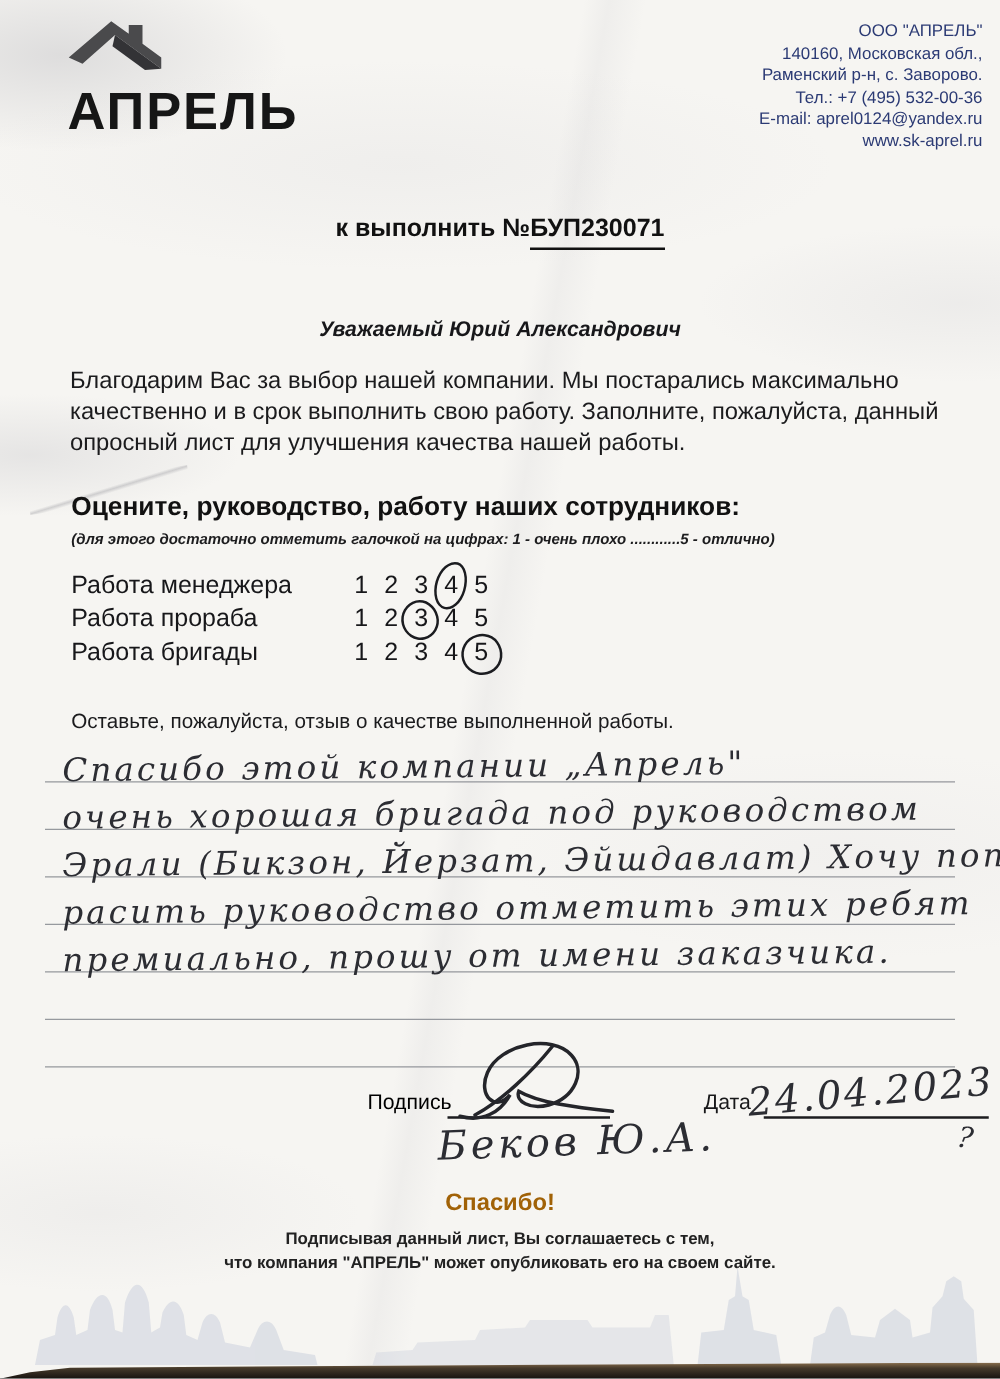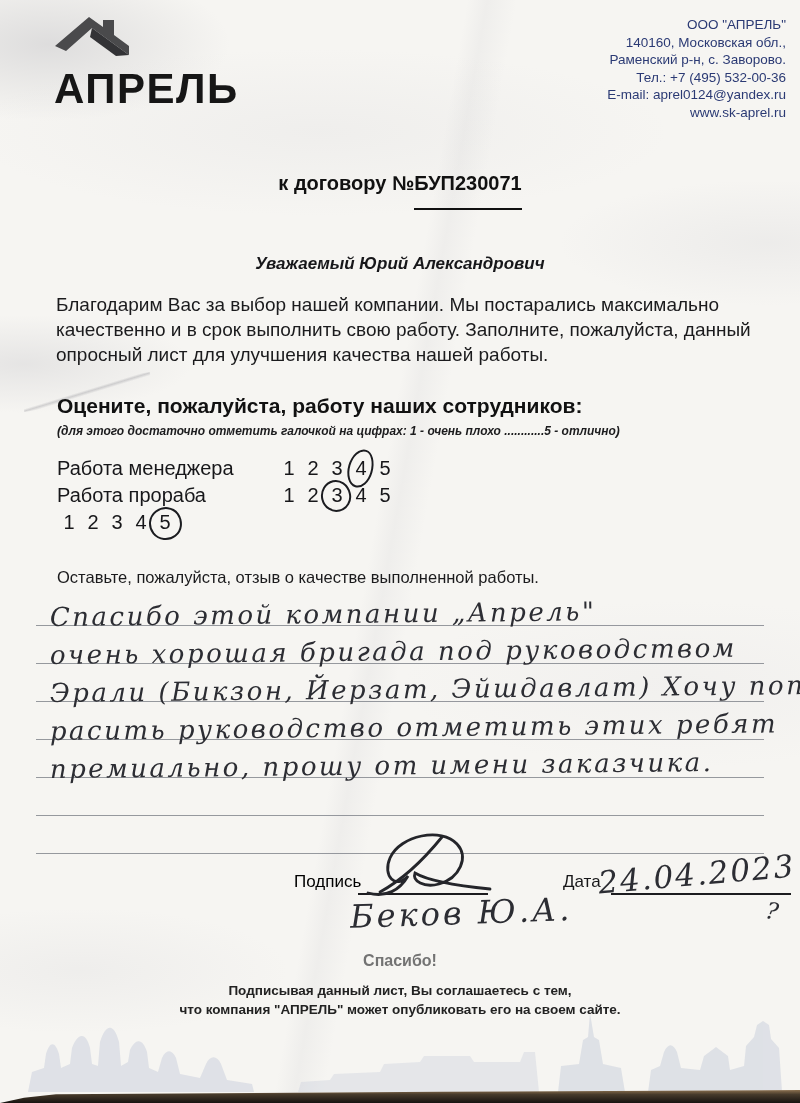--- a/index.html
+++ b/index.html
@@ -28,21 +28,21 @@
   }
   
   .logo { position:absolute; left:54px; top:10px; }
   .roof { display:block; }
   .logo-text { font-size:42px; font-weight:bold; letter-spacing:1.5px; color:#161616; margin-top:7px; }
   .contact { position:absolute; top:16px; right:14px; text-align:right;
     color:#2b3a74; font-size:13.5px; line-height:17.5px; }
   
   .title { position:absolute; top:170px; left:0; width:100%; text-align:center;
     font-size:20px; font-weight:bold; line-height:26px; color:#111; }
-  .contract { border-bottom:2.5px solid #111; padding-bottom:14px; }
+  .contract { border-bottom:2.5px solid #111; padding-bottom:4px; }
   .greeting { position:absolute; top:254px; left:0; width:100%; text-align:center;
     font-size:17px; font-weight:bold; font-style:italic; color:#17171a; }
   .intro { position:absolute; top:292px; left:56px; width:712px;
     font-size:19px; line-height:25px; color:#1b1b1d; }
   
   .rate-header { position:absolute; top:394px; left:57px; font-size:21px; font-weight:bold; color:#111; }
   .rate-note { position:absolute; top:424px; left:57px; font-size:12px; font-weight:bold; font-style:italic; color:#1c1c1e; }
   .ratings { position:absolute; top:457px; left:57px; }
   .rating-row { display:flex; align-items:flex-start; height:27px; font-size:20px; color:#17171a; }
   .rlabel { width:220px; }
@@ -61,21 +61,21 @@
   
   .sig-label { position:absolute; left:294px; top:872px; font-size:17px; color:#000000; }
   .sig-line { position:absolute; left:358px; top:893px; width:130px; border-top:2px solid #1c1c1f; }
   .sig-svg { position:absolute; left:362px; top:830px; }
   .date-label { position:absolute; left:563px; top:872px; font-size:17px; color:#18181a; }
   .date-line { position:absolute; left:611px; top:893px; width:180px; border-top:2px solid #1c1c1f; }
   .date-hw { position:absolute; left:598px; top:856px; font-size:31px; letter-spacing:2px; transform:rotate(-5deg); }
   .name-hw { position:absolute; left:350px; top:894px; font-size:32px; letter-spacing:3px; transform:rotate(-2deg); }
   .stray-hw { position:absolute; left:766px; top:898px; font-size:23px; transform:rotate(10deg); }
   
-  .thanks { position:absolute; top:952px; left:0; width:100%; text-align:center; font-size:16px; font-weight:bold; color:#737373; }
+  .thanks { position:absolute; top:952px; left:0; width:100%; text-align:center; font-size:19px; font-weight:bold; color:#a16207; }
   .consent { position:absolute; top:982px; left:0; width:100%; text-align:center; font-size:13.5px; font-weight:bold; line-height:18.5px; color:#222; }
   
   .skyline { position:absolute; left:0; top:1006px; pointer-events:none; }
   .bottom-strip { position:absolute; left:0; right:0; bottom:0; height:13px;
     background:linear-gradient(180deg,#8a6f4e 0%, #463a2b 35%, #171310 100%);
     clip-path:polygon(0% 100%, 3% 60%, 7% 32%, 55% 14%, 100% 0%, 100% 100%); }
 </style>
 </head>
 <body>
 
@@ -93,46 +93,47 @@
   <div class="contact">
     <div>ООО "АПРЕЛЬ"</div>
     <div>140160, Московская обл.,</div>
     <div>Раменский р-н, с. Заворово.</div>
     <div>Тел.: +7 (495) 532-00-36</div>
     <div>E-mail: aprel0124@yandex.ru</div>
     <div>www.sk-aprel.ru</div>
   </div>
 
   <div class="title">
-    <div><span>к договору №</span><span class="contract">БУП230071</span></div>
+    <div><span>к выполнить №</span><span class="contract">БУП230071</span></div>
   </div>
 
   <div class="greeting">Уважаемый Юрий Александрович</div>
   <div class="intro">Благодарим Вас за выбор нашей компании. Мы постарались максимально качественно и в срок выполнить свою работу. Заполните, пожалуйста, данный опросный лист для улучшения качества нашей работы.</div>
 
-  <div class="rate-header">Оцените, пожалуйста, работу наших сотрудников:</div>
+  <div class="rate-header">Оцените, руководство, работу наших сотрудников:</div>
   <div class="rate-note">(для этого достаточно отметить галочкой на цифрах: 1 - очень плохо ............5 - отлично)</div>
   <div class="ratings">
     <div class="rating-row">
       <span class="rlabel">Работа менеджера</span>
       <span class="num">1</span>
       <span class="num">2</span>
       <span class="num">3</span>
       <span class="num circled">4</span>
       <span class="num">5</span>
     </div>
     <div class="rating-row">
       <span class="rlabel">Работа прораба</span>
       <span class="num">1</span>
       <span class="num">2</span>
       <span class="num circled">3</span>
       <span class="num">4</span>
       <span class="num">5</span>
     </div>
     <div class="rating-row">
+      <span class="rlabel">Работа бригады</span>
       <span class="num">1</span>
       <span class="num">2</span>
       <span class="num">3</span>
       <span class="num">4</span>
       <span class="num circled">5</span>
     </div>
   </div>
 
   <div class="review-prompt">Оставьте, пожалуйста, отзыв о качестве выполненной работы.</div>
   <div class="write-area">

